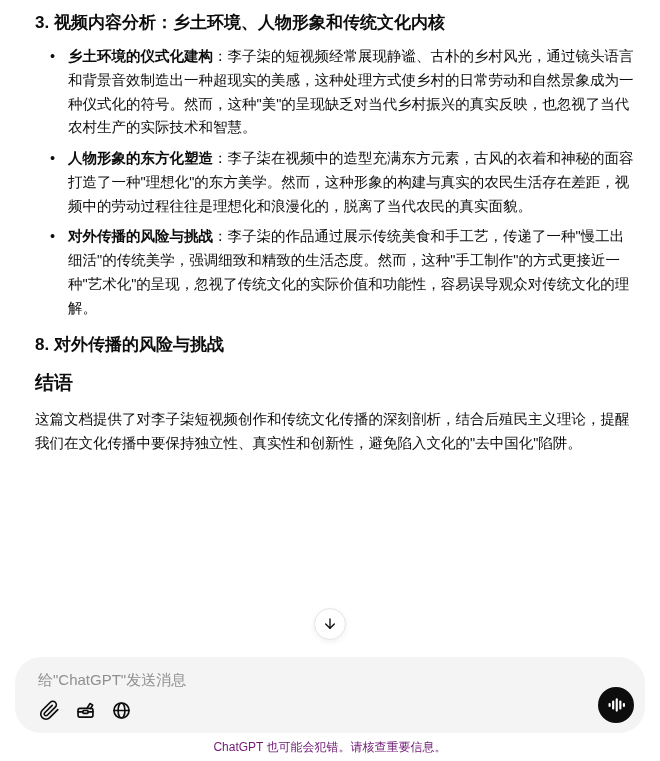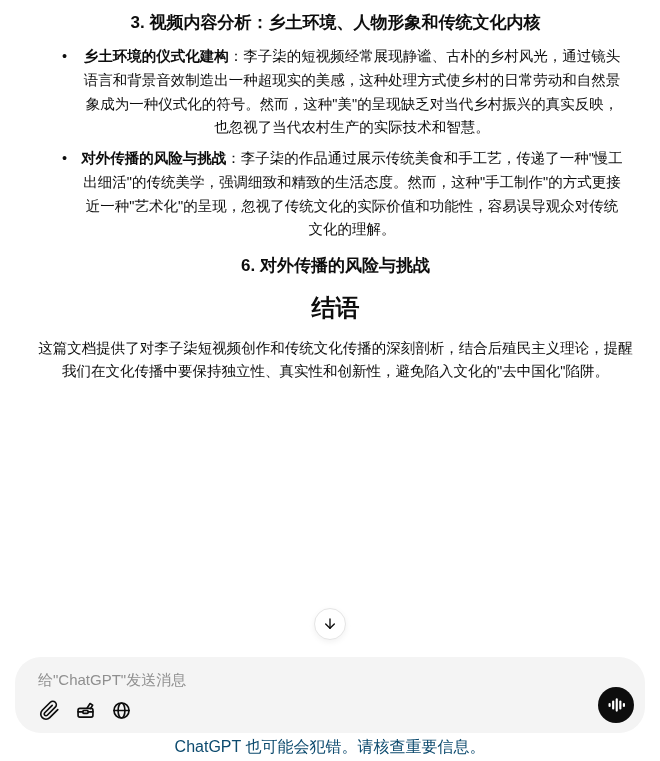--- a/index.html
+++ b/index.html
@@ -15,32 +15,31 @@
     background:#fff;
     overflow:hidden;
   }
   
   .content {
     position:absolute; top:0; left:0; right:0; bottom:106px;
     overflow:hidden;
     padding:10px 24px 0 35px;
     font-size:14.5px;
     line-height:1.64;
-    text-align:center;
   }
   .content h3 {
     font-size:17px; font-weight:700; line-height:1.3;
     margin:13px 0 11px;
   }
   .content section:first-child h3 { margin-top:2px; }
   .content h2.conclusion {
-    font-size:24px; font-weight:700; line-height:1.3;
+    font-size:19px; font-weight:700; line-height:1.3;
     margin:15px 0 11px;
   }
-  ul.bullets { list-style:none; margin:0 12px 2px; }
+  ul.bullets { list-style:none; margin:0 0 2px; }
   ul.bullets li {
     position:relative;
     padding-left:33px;
     margin-bottom:7px;
   }
   ul.bullets li::before {
     content:"•";
     position:absolute; left:15px; top:0;
     font-size:14.5px;
   }
@@ -109,41 +108,42 @@
   .voice-btn {
     position:absolute; right:11px; bottom:10px;
     width:36px; height:36px; border-radius:50%;
     background:#0d0d0d; border:none; cursor:pointer;
     display:flex; align-items:center; justify-content:center;
   }
   .voice-btn .ic { width:20px; height:20px; }
 
   .footer-note {
     text-align:center;
-    font-size:16px; color:#0c4a6e;
+    font-size:12px; color:#701a75;
     line-height:16px;
   }
 </style>
 </head>
 <body>
 
 <div class="page">
 
   <div class="content">
 
     <section>
       <h3>3. 视频内容分析：乡土环境、人物形象和传统文化内核</h3>
       <ul class="bullets">
         <li><span class="lead">乡土环境的仪式化建构</span><span>：李子柒的短视频经常展现静谧、古朴的乡村风光，通过镜头语言和背景音效制造出一种超现实的美感，这种处理方式使乡村的日常劳动和自然景象成为一种仪式化的符号。然而，这种"美"的呈现缺乏对当代乡村振兴的真实反映，也忽视了当代农村生产的实际技术和智慧。</span></li>
+        <li><span class="lead">人物形象的东方化塑造</span><span>：李子柒在视频中的造型充满东方元素，古风的衣着和神秘的面容打造了一种"理想化"的东方美学。然而，这种形象的构建与真实的农民生活存在差距，视频中的劳动过程往往是理想化和浪漫化的，脱离了当代农民的真实面貌。</span></li>
         <li><span class="lead">对外传播的风险与挑战</span><span>：李子柒的作品通过展示传统美食和手工艺，传递了一种"慢工出细活"的传统美学，强调细致和精致的生活态度。然而，这种"手工制作"的方式更接近一种"艺术化"的呈现，忽视了传统文化的实际价值和功能性，容易误导观众对传统文化的理解。</span></li>
       </ul>
     </section>
 
     <section>
-      <h3>6. 对外传播的风险与挑战</h3>
+      <h3>8. 对外传播的风险与挑战</h3>
     </section>
 
     <section>
       <h2 class="conclusion">结语</h2>
     </section>
 
     <p class="closing">这篇文档提供了对李子柒短视频创作和传统文化传播的深刻剖析，结合后殖民主义理论，提醒我们在文化传播中要保持独立性、真实性和创新性，避免陷入文化的"去中国化"陷阱。</p>
 
     <div class="actions">
       <button class="act-btn">

